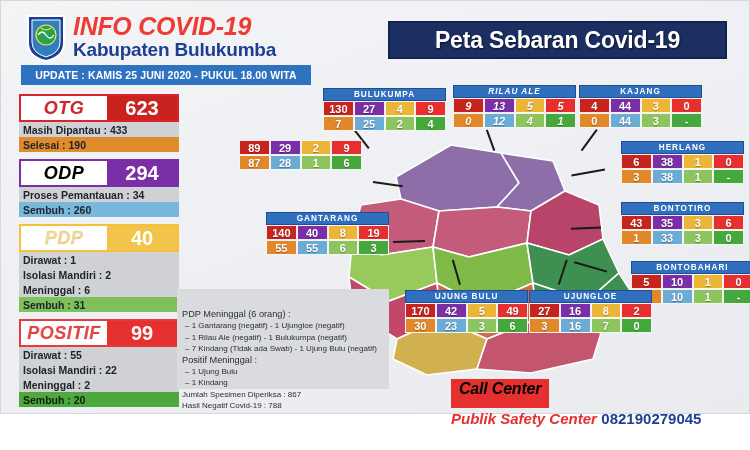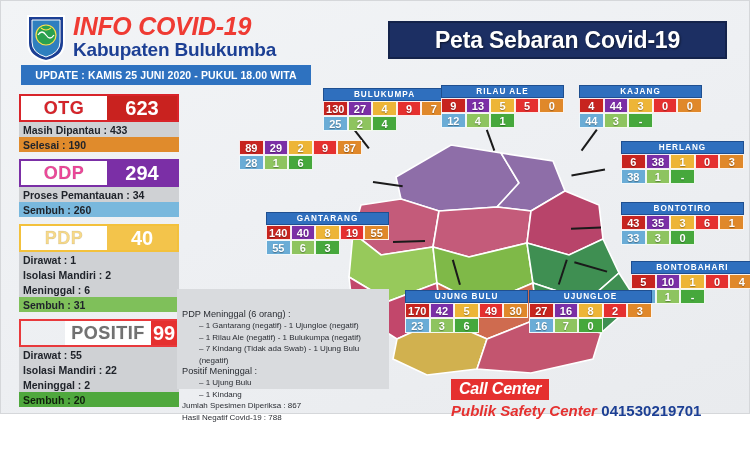--- a/index.html
+++ b/index.html
@@ -55,21 +55,21 @@
 
   
   .stats { position: absolute; left: 18px; top: 93px; width: 160px; }
   .stat-block { margin-bottom: 7px; }
   .stat-head {
     display: flex; height: 28px; border: 2px solid;
   }
   .stat-head .tag {
     flex: 0 0 86px;
     display: flex; align-items: center; justify-content: center;
-    font-size: 18px; font-weight: bold; 
+    font-size: 18px; font-weight: bold; font-style: italic;
     letter-spacing: 0.5px;
     background: #ffffff;
     text-align: center;
     -webkit-text-stroke: 0.4px rgba(0,0,0,.15);
   }
   .stat-head .num {
     flex: 1;
     display: flex; align-items: center; justify-content: center;
     font-size: 20px; font-weight: bold; color: #fff;
   }
@@ -78,78 +78,78 @@
     padding-left: 4px;
     font-size: 10.5px; font-weight: bold; color: #20242b;
     background: #cfd1d4;
   }
 
   
   .otg .stat-head { border-color: #d8242a; }
   .otg .tag { color: #d8242a; }
   .otg .num { background: #c9221f; }
   .odp .stat-head { border-color: #7b2fa6; }
-  .odp .tag { color: #ec4899; }
+  .odp .tag { color: #000000; }
   .odp .num { background: #7b2fa6; }
   .pdp .stat-head { border-color: #f3c13c; }
   .pdp .tag { color: #f6d98a; }
   .pdp .num { background: #f3c44b; }
   .pos .stat-head { border-color: #e8393c; }
-  .pos .tag { color: #737373; margin-left: 44px; }
+  .pos .tag { color: #ef4444; }
   .pos .num { background: #e5302f; }
 
   .hl-orange { background: #e08b2c !important; }
   .hl-blue   { background: #79b8dd !important; }
   .hl-green  { background: #7fc05a !important; }
   .hl-green2 { background: #4fa83d !important; color:#10200c !important; }
 
   
   .notes {
     position: absolute; left: 176px; top: 288px;
     width: 212px; height: 100px;
     background: #d9dbde;
     padding: 20px 5px;
     font-size: 8px; color: #2a2d33; line-height: 11.4px;
   }
   .notes .nt-head { font-size: 9.2px; }
-  .notes .nt-item { padding-left: 3px; margin-left: 14px; }
+  .notes .nt-item { padding-left: 3px; }
 
   
   .map-wrap { position: absolute; left: 200px; top: 86px; width: 520px; height: 310px; }
 
   
   .card { position: absolute; width: 123px; }
   .card .cap {
     height: 13px; background: #2f6fbe; color: #fff;
     font-size: 8.2px; font-weight: bold; letter-spacing: 1px;
     display: flex; align-items: center; justify-content: center;
     border: 1px solid #1f4f90;
   }
-  .card .grid { display: grid; grid-template-columns: repeat(5,1fr); }
+  .card .grid { display: grid; grid-template-columns: repeat(4,1fr); }
   .card .cell {
     height: 15px; display: flex; align-items: center; justify-content: center;
     font-size: 11px; font-weight: bold; color: #fff;
     border: 1px solid rgba(255,255,255,.9);
     text-shadow: 0 1px 1px rgba(0,0,0,.35);
   }
   .c-red    { background: #c7241f; }
   .c-purple { background: #7b2fa6; }
   .c-gold   { background: #edb537; }
   .c-red2   { background: #e5302f; }
   .c-orange { background: #e0882a; }
   .c-blue   { background: #6aacd6; }
   .c-lgreen { background: #8ec45f; }
   .c-green  { background: #46a83c; }
 
   
   .cc { position: absolute; left: 450px; top: 378px; }
   .cc .cc-badge {
-    display: inline-block; background: #e5302f; color: #ffffff;
+    display: inline-block; background: #e5302f; color: #000000;
     font-size: 16px; font-weight: bold; font-style: italic;
-    padding: 1px 8px 2px 8px; letter-spacing: -0.2px;
+    padding: 1px 8px 10px 8px; letter-spacing: -0.2px;
   }
   .cc .cc-line { margin-top: 2px; white-space: nowrap; }
   .cc .cc-a { font-size: 15px; font-weight: bold; color: #e5302f; font-style: italic; margin-top: 15px; }
   .cc .cc-b { font-size: 15px; font-weight: bold; color: #1c3f94; }
 
   .arrow { position: absolute; background: #1a1a1a; height: 1.6px; transform-origin: left center; }
 </style>
 </head>
 <body>
 
@@ -265,21 +265,21 @@
       <div class="cell c-purple">27</div>
       <div class="cell c-gold">4</div>
       <div class="cell c-red2">9</div>
       <div class="cell c-orange">7</div>
       <div class="cell c-blue">25</div>
       <div class="cell c-lgreen">2</div>
       <div class="cell c-green">4</div>
     </div>
   </div>
 
-  <div class="card" style="left:440px;top:84px;">
+  <div class="card" style="left:452px;top:84px;font-style:italic;">
     <div class="cap">RILAU ALE</div>
     <div class="grid">
       <div class="cell c-red">9</div>
       <div class="cell c-purple">13</div>
       <div class="cell c-gold">5</div>
       <div class="cell c-red2">5</div>
       <div class="cell c-orange">0</div>
       <div class="cell c-blue">12</div>
       <div class="cell c-lgreen">4</div>
       <div class="cell c-green">1</div>
@@ -394,17 +394,17 @@
       <div class="cell c-blue">16</div>
       <div class="cell c-lgreen">7</div>
       <div class="cell c-green">0</div>
     </div>
   </div>
 
   <div class="cc">
     <div class="cc-badge">Call Center</div>
     <div class="cc-line">
       <span class="cc-a">Publik Safety Center</span>
-      <span class="cc-b">041530219701</span>
+      <span class="cc-b">082190279045</span>
     </div>
   </div>
 
 </div>
 
 </body></html>

